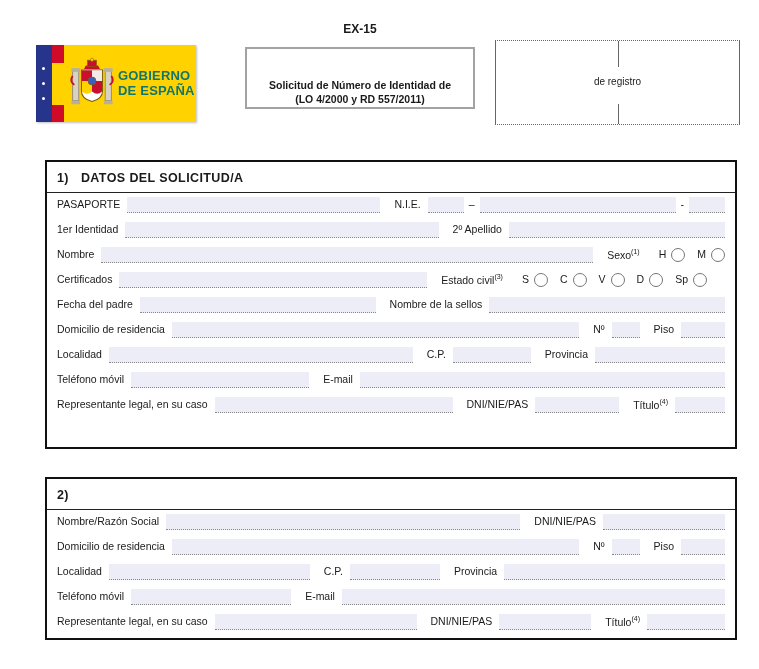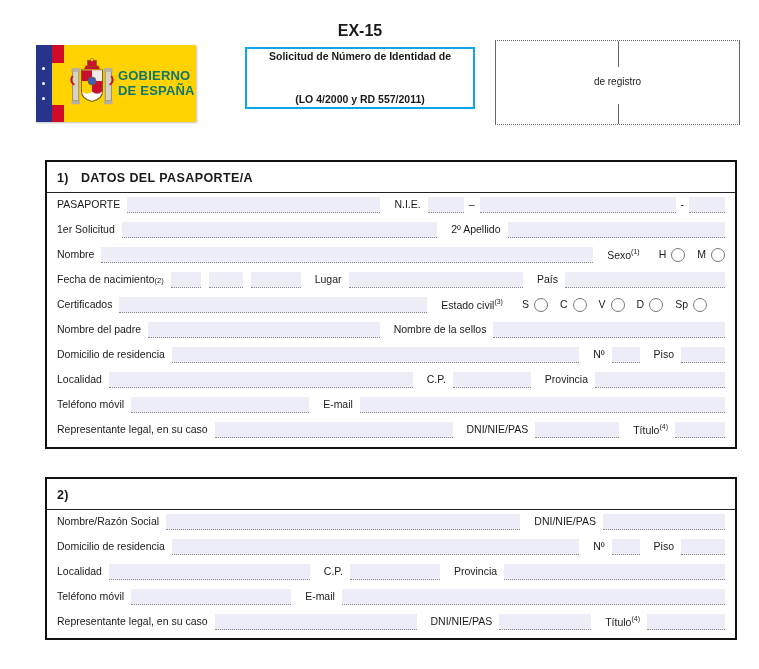--- a/index.html
+++ b/index.html
@@ -17,23 +17,23 @@
   .logo-blue i { position:absolute; left:6px; width:3px; height:3px; background:#fff; border-radius:50%; }
   .logo-blue i:nth-child(1){ top:22px; } .logo-blue i:nth-child(2){ top:37px; } .logo-blue i:nth-child(3){ top:52px; }
   .logo-flag { width:12px; display:flex; flex-direction:column; }
   .logo-flag .r { flex:1; background:#d00b27; }
   .logo-flag .y { flex:2.4; background:#ffd200; }
   .logo-main { flex:1; background:#ffd200; display:flex; align-items:center; padding-left:6px; }
   .coat { width:44px; height:58px; flex:0 0 auto; }
   .logo-text { font-weight:bold; font-size:13px; line-height:1.08; color:#0f766e; letter-spacing:.2px; margin-left:4px; }
 
   .form-code { position:absolute; left:245px; top:22px; width:230px; text-align:center;
-    font-weight:bold; font-size:16px; }
+    font-weight:bold; font-size:12px; }
   .title-box { position:absolute; left:245px; top:47px; width:230px; height:62px;
-    border:2px solid #0ea5e9; display:flex; flex-direction:column; justify-content:space-between;
+    border:2px solid #a3a3a3; display:flex; flex-direction:column; justify-content:flex-end;
     text-align:center; font-weight:bold; font-size:10.5px; line-height:1.4; }
   .stamp-box { position:absolute; left:495px; top:40px; width:245px; height:85px;
     border-left:1px solid #666; border-right:1px solid #666;
     border-top:1px dotted #666; border-bottom:1px dotted #666;
     display:flex; flex-direction:column; justify-content:center; text-align:center;
     font-size:10px; line-height:1.45; color:#222; }
   .stamp-box .vt { position:absolute; left:50%; top:0; width:1px; height:26px; background:#666; }
   .stamp-box .vb { position:absolute; left:50%; bottom:0; width:1px; height:20px; background:#666; }
 
   
@@ -110,66 +110,56 @@
 
   <div class="stamp-box">
     <div class="vt"></div>
     <div class="vb"></div>
     <div>de registro</div>
   </div>
 
   <div class="section sec1">
     <div class="sec-head">
       <span>1)</span>
-      <span>DATOS DEL PASAPORTE/A</span>
+      <span>DATOS DEL SOLICITUD/A</span>
     </div>
     <div class="rows">
 
       <div class="row">
         <span class="lbl">PASAPORTE</span>
         <div class="f grow"></div>
         <span class="lbl ml">N.I.E.</span>
         <div class="f" style="width:36px"></div>
         <span class="sep">–</span>
         <div class="f" style="width:196px"></div>
         <span class="sep">-</span>
         <div class="f" style="width:36px"></div>
       </div>
 
       <div class="row">
-        <span class="lbl">1er Solicitud</span>
+        <span class="lbl">1er Identidad</span>
         <div class="f grow" style="flex-grow:1.45"></div>
         <span class="lbl ml">2º Apellido</span>
         <div class="f grow"></div>
       </div>
 
       <div class="row">
         <span class="lbl">Nombre</span>
         <div class="f grow"></div>
         <span class="lbl ml"><span>Sexo</span><sup>(1)</sup></span>
         <span class="opt">
           <span class="optlbl">H</span>
           <span class="radio"></span>
         </span>
         <span class="opt">
           <span class="optlbl">M</span>
           <span class="radio"></span>
         </span>
       </div>
 
-      <div class="row">
-        <span class="lbl"><span>Fecha de nacimiento</span><span class="subref">(2)</span></span>
-        <div class="f" style="width:30px"></div>
-        <div class="f gap8" style="width:34px"></div>
-        <div class="f gap8" style="width:50px"></div>
-        <span class="lbl ml">Lugar</span>
-        <div class="f grow"></div>
-        <span class="lbl ml">País</span>
-        <div class="f" style="width:160px"></div>
-      </div>
 
       <div class="row">
         <span class="lbl">Certificados</span>
         <div class="f grow"></div>
         <span class="lbl ml"><span>Estado civil</span><sup>(3)</sup></span>
         <span class="opt">
           <span class="optlbl">S</span>
           <span class="radio"></span>
         </span>
         <span class="opt">
@@ -184,21 +174,21 @@
           <span class="optlbl">D</span>
           <span class="radio"></span>
         </span>
         <span class="opt" style="margin-right:18px">
           <span class="optlbl">Sp</span>
           <span class="radio"></span>
         </span>
       </div>
 
       <div class="row">
-        <span class="lbl">Nombre del padre</span>
+        <span class="lbl">Fecha del padre</span>
         <div class="f grow"></div>
         <span class="lbl ml">Nombre de la sellos</span>
         <div class="f grow"></div>
       </div>
 
       <div class="row">
         <span class="lbl">Domicilio de residencia</span>
         <div class="f grow"></div>
         <span class="lbl ml">Nº</span>
         <div class="f" style="width:28px"></div>

